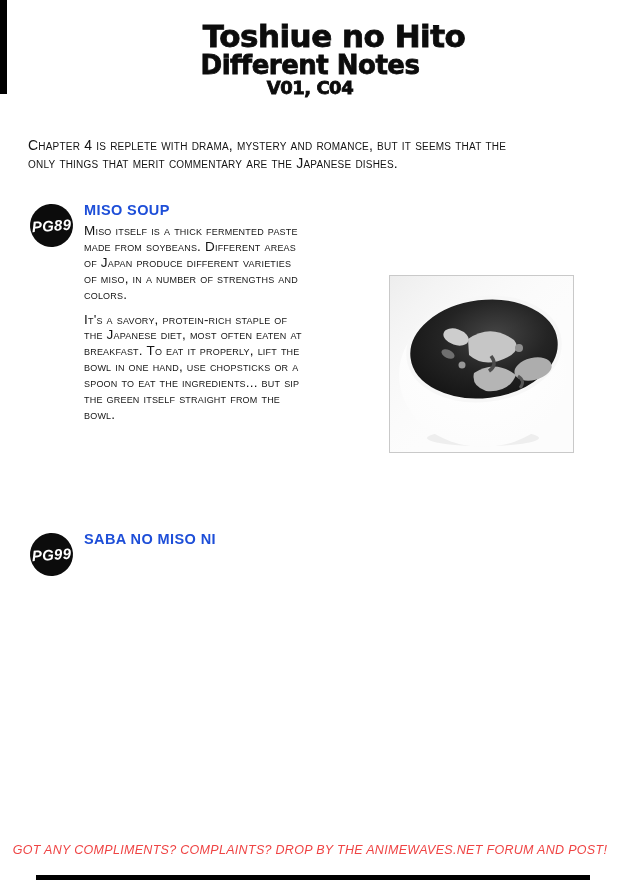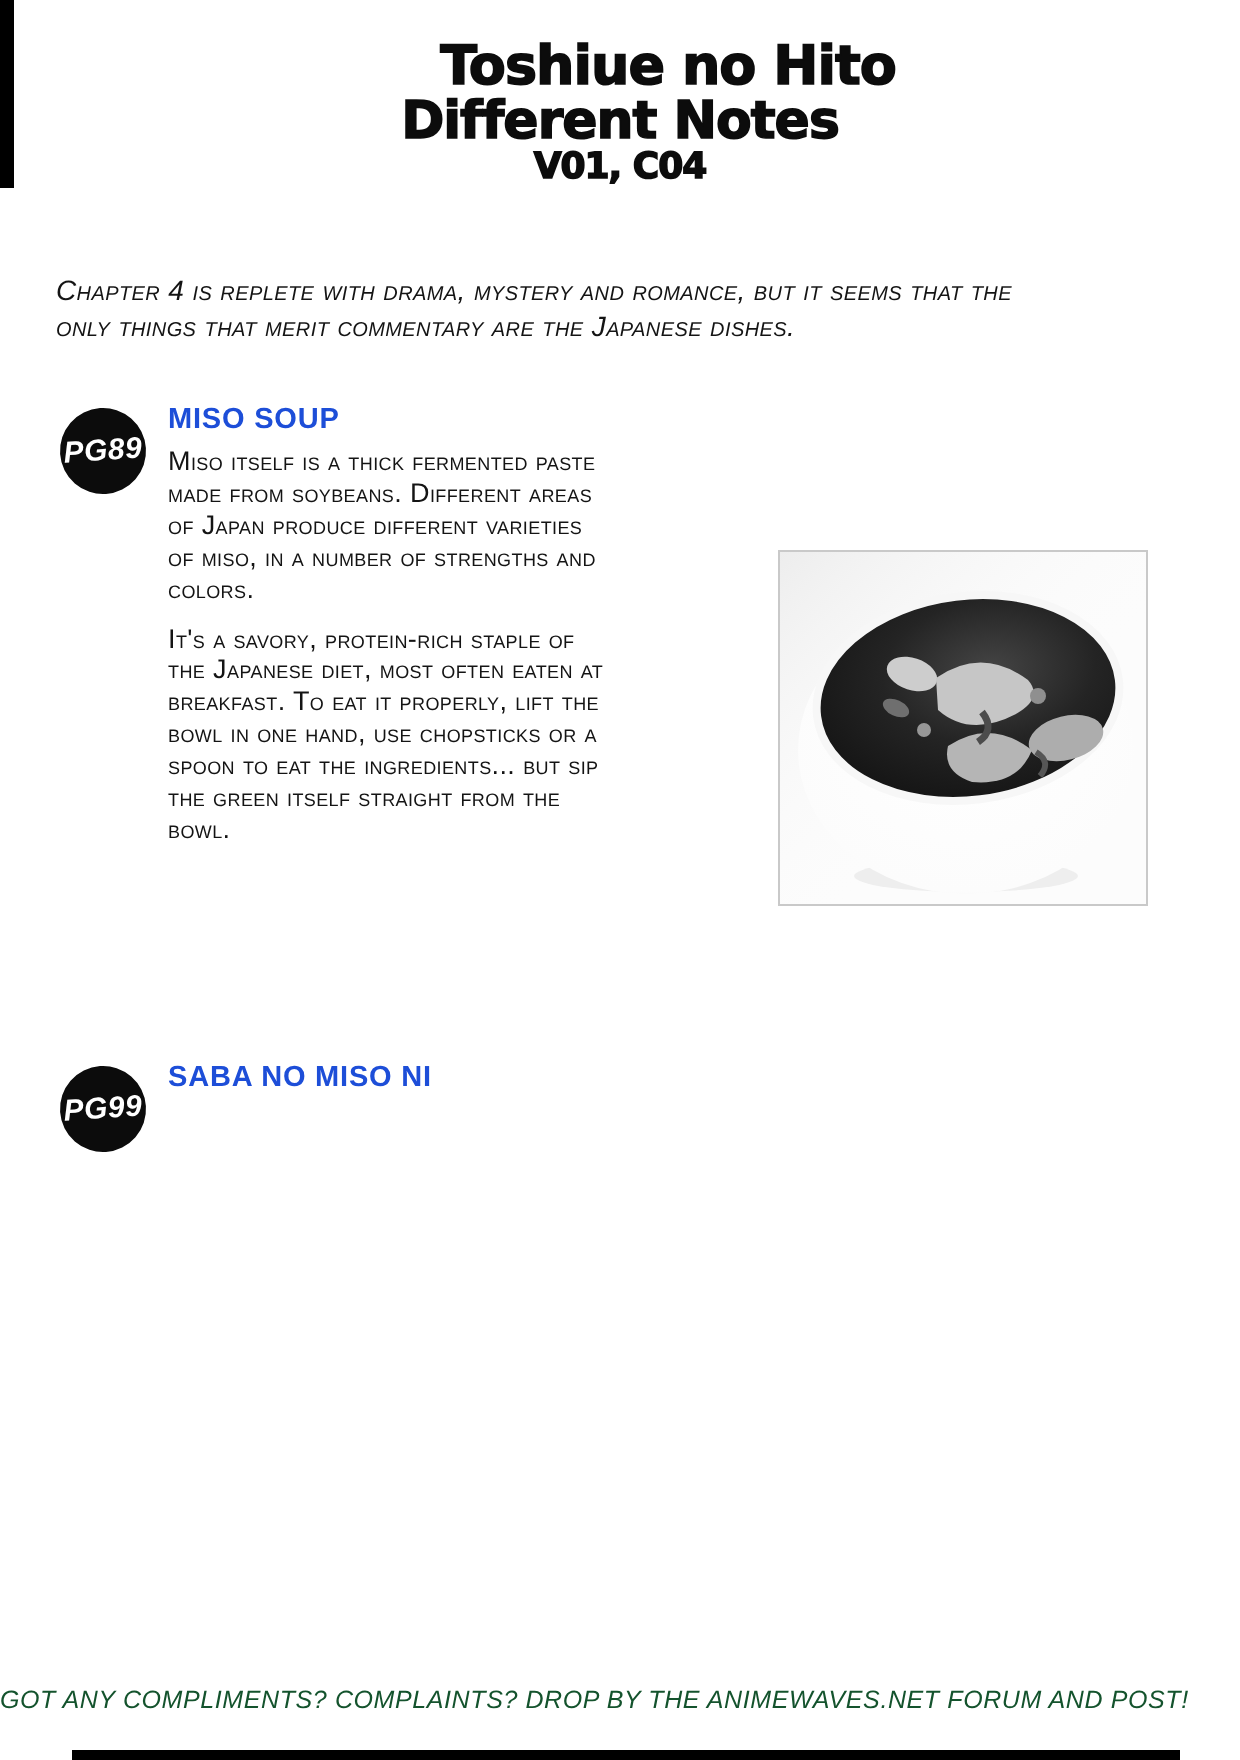--- a/index.html
+++ b/index.html
@@ -27,38 +27,38 @@
   .title-block {
     position: absolute; top: 20px; left: 0; width: 620px;
     text-align: center;
     font-family: "DejaVu Sans", "Liberation Sans", sans-serif;
     font-weight: bold;
     color: #0c0c0c;
     line-height: 1.04;
     -webkit-text-stroke: 0.8px #0c0c0c;
     letter-spacing: -0.5px;
   }
-  .title-1 { font-size: 27px; margin-left: 48px; }
+  .title-1 { font-size: 31px; margin-left: 48px; }
   .title-2 { font-size: 26px; }
   .title-3 { font-size: 18px; }
 
   
   .comic {
     font-variant: small-caps;
     white-space: pre;
     font-size: 13.5px;
     line-height: 15.9px;
     letter-spacing: 0.2px;
     color: #141414;
   }
 
   .intro {
     position: absolute; left: 28px; top: 137px; width: 575px;
   }
-  .intro .comic { font-size: 14px; line-height: 17.5px; font-style: italic; }
+  .intro .comic { font-size: 14px; line-height: 17.5px; }
 
   .entry { position: absolute; left: 30px; }
   .entry-1 { top: 202px; width: 360px; }
   .entry-2 { top: 531px; width: 575px; }
 
   .badge {
     position: absolute; left: 0; top: 2px;
     width: 43px; height: 43px; border-radius: 50%;
     background: #0c0c0c;
     color: #ffffff;
@@ -84,25 +84,25 @@
   .photo-frame {
     position: absolute; left: 389px; top: 275px;
     width: 183px; height: 176px;
     border: 1px solid #c9c9c9;
     background: #fcfcfc;
   }
   .photo-frame svg { display: block; }
 
   .footer {
     position: absolute; left: 0; top: 843px; width: 620px;
-    text-align: left;
+    text-align: center;
     font-style: italic;
     font-size: 12.5px;
     letter-spacing: 0.3px;
-    color: #14532d;
+    color: #ef4444;
     white-space: pre;
   }
 </style>
 </head>
 <body>
 
 <div class="page">
 
   <div class="bar-left"></div>
 

